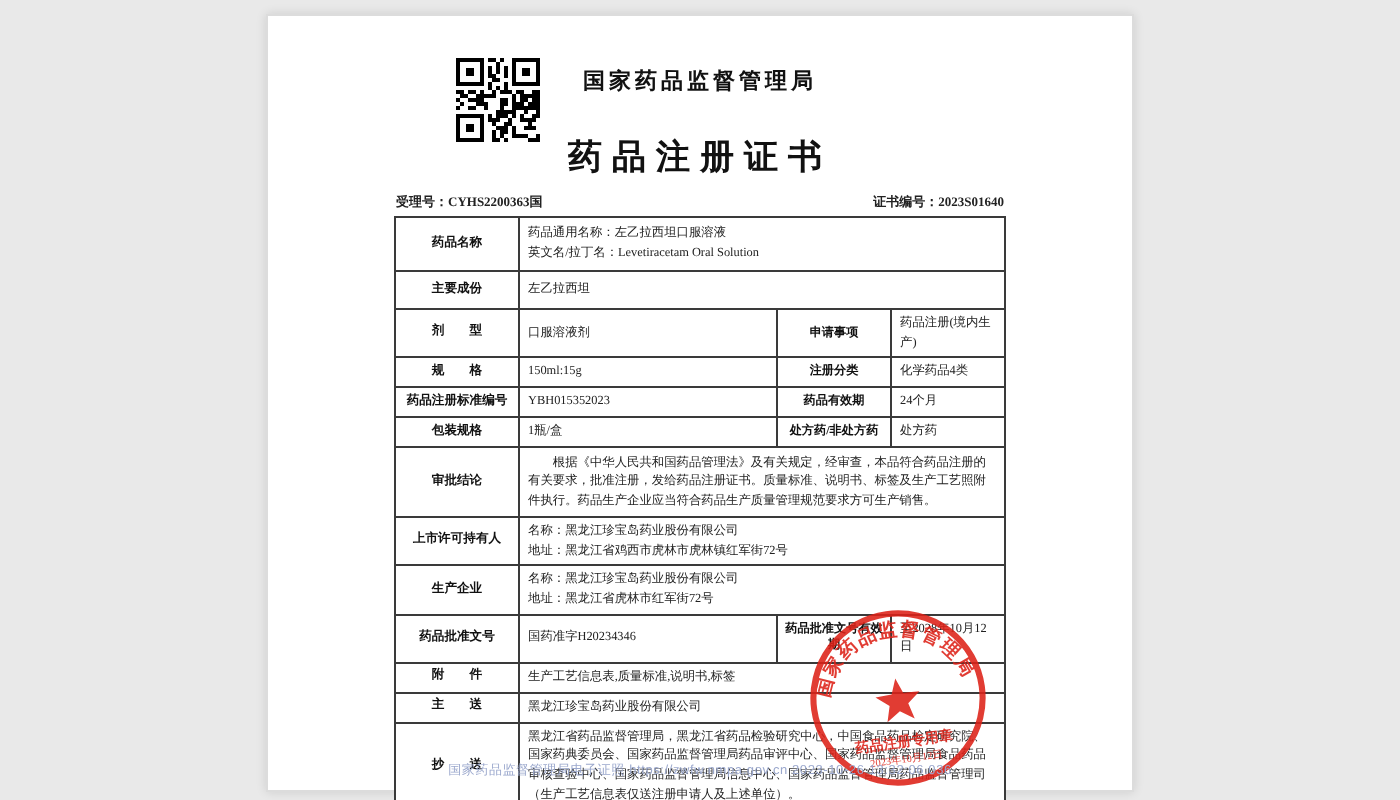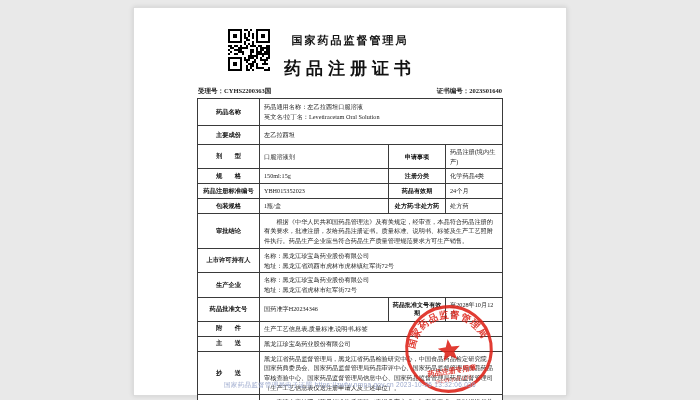--- a/index.html
+++ b/index.html
@@ -17,21 +17,21 @@
     box-sizing:border-box;
   }
   .qr{position:absolute;left:94px;top:21px;width:42px;height:42px;}
   .qr svg{display:block;width:42px;height:42px;}
   .org{
     text-align:center;margin-top:25px;font-size:11px;font-weight:bold;
     letter-spacing:2px;color:#111;
     font-family:"Liberation Sans","DejaVu Sans",sans-serif;
   }
   .title{
-    text-align:center;margin-top:9px;font-size:17px;font-weight:bold;
+    text-align:center;margin-top:19px;font-size:17px;font-weight:bold;
     letter-spacing:5px;color:#111;
   }
   .meta{
     display:flex;justify-content:space-between;
     margin:7px 64px 2px 64px;font-size:6.5px;font-weight:bold;color:#222;
   }
   .tbl{
     width:306px;margin:1px auto 0 auto;
     border:1px solid #3a3a3a;box-sizing:border-box;
     background:#fff;

